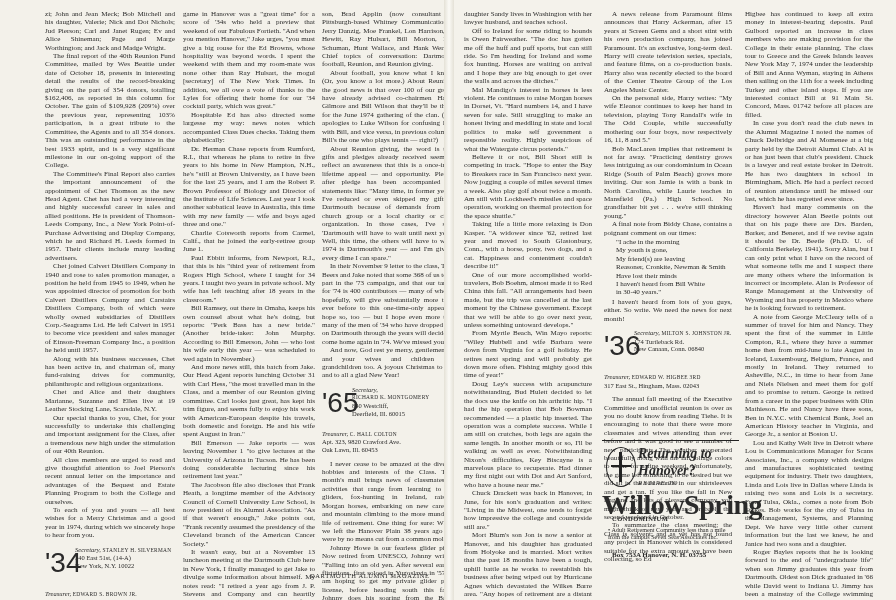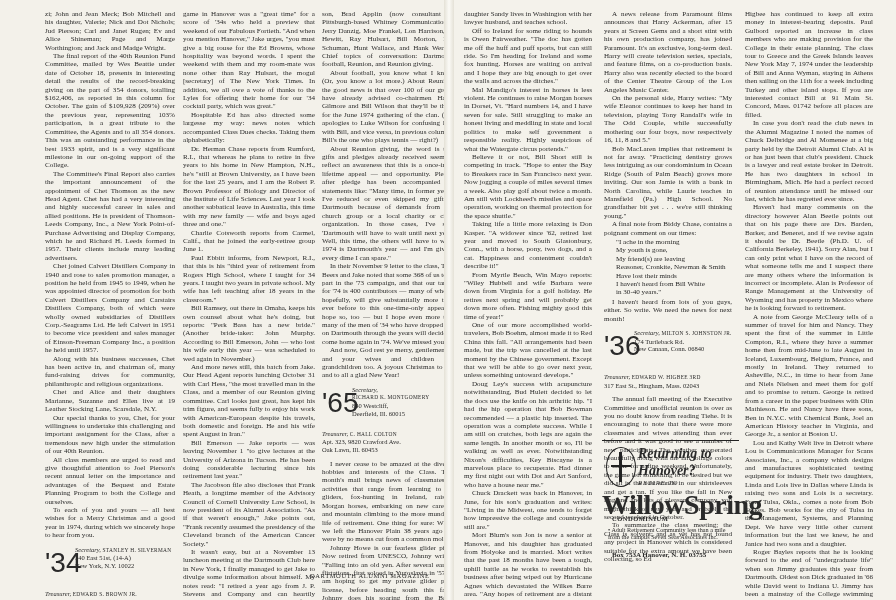--- a/index.html
+++ b/index.html
@@ -48,21 +48,21 @@
 <div class="spread">
 
   <div class="page left">
     <div class="col c1">
       <p class="noind">zi; John and Jean Meck; Bob Mitchell and his daughter, Valerie; Nick and Dot Nichols; Jud Pierson; Carl and Janet Rugen; Ev and Alice Shineman; Page and Marge Worthington; and Jack and Madge Wright.</p>
       <p>The final report of the 40th Reunion Fund Committee, mailed by Wes Beattie under date of October 18, presents in interesting detail the results of the record-breaking giving on the part of 354 donors, totalling $162,406, as reported in this column for October. The gain of $109,928 (209%) over the previous year, representing 103% participation, is a great tribute to the Committee, the Agents and to all 354 donors. This was an outstanding performance in the best 1933 spirit, and is a very significant milestone in our on-going support of the College.</p>
       <p>The Committee's Final Report also carries the important announcement of the appointment of Chet Thomson as the new Head Agent. Chet has had a very interesting and highly successful career in sales and allied positions. He is president of Thomson-Leeds Company, Inc., a New York Point-of-Purchase Advertising and Display Company, which he and Richard H. Leeds formed in 1957. Their clients include many leading advertisers.</p>
       <p>Chet joined Calvert Distillers Company in 1940 and rose to sales promotion manager, a position he held from 1945 to 1949, when he was appointed director of promotion for both Calvert Distillers Company and Carstairs Distillers Company, both of which were wholly owned subsidiaries of Distillers Corp.-Seagrams Ltd. He left Calvert in 1951 to become vice president and sales manager of Einson-Freeman Company Inc., a position he held until 1957.</p>
       <p>Along with his business successes, Chet has been active in, and chairman of, many fund-raising drives for community, philanthropic and religious organizations.</p>
       <p>Chet and Alice and their daughters Marianne, Suzanne and Ellen live at 19 Leather Stocking Lane, Scarsdale, N.Y.</p>
-      <p>Our special thanks to you, Chet, for your willingness to undertake this challenging and important assignment for the Class, after a tremendous new high under the stimulation of our 40th Reunion.</p>
+      <p>Our special thanks to you, Chet, for your successfully to undertake this challenging and important assignment for the Class, after a tremendous new high under the stimulation of our 40th Reunion.</p>
       <p>All class members are urged to read and give thoughtful attention to Joel Pierson's recent annual letter on the importance and advantages of the Bequest and Estate Planning Program to both the College and ourselves.</p>
       <p>To each of you and yours — all best wishes for a Merry Christmas and a good year in 1974, during which we sincerely hope to hear from you.</p>
       <div class="classhead">
         <div class="classnum">'34</div>
         <div class="classinfo">
           <span class="role">Secretary,</span>
           <span class="sc">STANLEY H. SILVERMAN</span><br>
           <span>340 East 51st, (14-A)</span><br>
           <span>New York, N.Y. 10022</span>
         </div>
@@ -121,22 +121,22 @@
 
   <div class="page right">
   </div>
 
   <div class="col c4">
     <p class="noind">daughter Sandy lives in Washington with her lawyer husband, and teaches school.</p>
     <p>Off to Ireland for some riding to hounds is Owen Fairweather. "The doc has gotten me off the huff and puff sports, but can still ride. So I'm heading for Ireland and some fox hunting. Horses are waiting on arrival and I hope they are big enough to get over the walls and across the ditches."</p>
     <p>Mal Mandigo's interest in horses is less violent. He continues to raise Morgan horses in Dorset, Vt. "Hard numbers 14, and I have seven for sale. Still struggling to make an honest living and meddling in state and local politics to make self government a responsible reality. Highly suspicious of what the Watergate circus portends."</p>
     <p>Believe it or not, Bill Short still is competing in track. "Hope to enter the Bay to Breakers race in San Francisco next year. Now jogging a couple of miles several times a week. Also play golf about twice a month. Am still with Lockheed's missiles and space operation, working on thermal protection for the space shuttle."</p>
     <p>Taking life a little more relaxing is Don Kasper. "A widower since '62, retired last year and moved to South Glastonbury, Conn., with a horse, pony, two dogs, and a cat. Happiness and contentment couldn't describe it!"</p>
+    <p>One of our more accomplished world-travelers, Bob Boehm, almost made it to Red China this fall. "All arrangements had been made, but the trip was cancelled at the last moment by the Chinese government. Except that we will be able to go over next year, unless something untoward develops."</p>
     <p>From Myrtle Beach, Win Mayo reports: "Wiley Hubbell and wife Barbara were down from Virginia for a golf holiday. He retires next spring and will probably get down more often. Fishing mighty good this time of year!"</p>
-    <p>One of our more accomplished world-travelers, Bob Boehm, almost made it to Red China this fall. "All arrangements had been made, but the trip was cancelled at the last moment by the Chinese government. Except that we will be able to go over next year, unless something untoward develops."</p>
     <p>Doug Ley's success with acupuncture notwithstanding, Bud Hulett decided to let the docs use the knife on his arthritic hip. "I had the hip operation that Bob Bowman recommended — a plastic hip inserted. The operation was a complete success. While I am still on crutches, both legs are again the same length. In another month or so, I'll be walking as well as ever. Notwithstanding Nixon's difficulties, Key Biscayne is a marvelous place to recuperate. Had dinner my first night out with Dot and Art Sanford, who have a house near me."</p>
     <p>Chuck Drackett was back in Hanover, in June, for his son's graduation and writes: "Living in the Midwest, one tends to forget how impressive the college and countryside still are."</p>
     <p>Mort Blum's son Jon is now a senior at Hanover, and his daughter has graduated from Holyoke and is married. Mort writes that the past 18 months have been a tough, uphill battle as he works to reestablish his business after being wiped out by Hurricane Agnes which devastated the Wilkes Barre area. "Any hopes of retirement are a distant dream."</p>
 
   </div>
 
   <div class="col c5">
     <p>A news release from Paramount films announces that Harry Ackerman, after 15 years at Screen Gems and a short stint with his own production company, has joined Paramount. It's an exclusive, long-term deal. Harry will create television series, specials, and feature films, on a co-production basis. Harry also was recently elected to the board of the Center Theatre Group of the Los Angeles Music Center.</p>
     <p>On the personal side, Harry writes: "My wife Eleanor continues to keep her hand in television, playing Tony Randall's wife in The Odd Couple, while successfully mothering our four boys, now respectively 16, 11, 8 and 5."</p>
     <p>Bob MacLaren implies that retirement is not far away. "Practicing dentistry grows less intriguing as our condominium in Ocean Ridge (South of Palm Beach) grows more inviting. Our son Jamie is with a bank in North Carolina, while Laurie teaches in Mansfield (Pa.) High School. No grandfather bit yet . . . we're still thinking young."</p>

